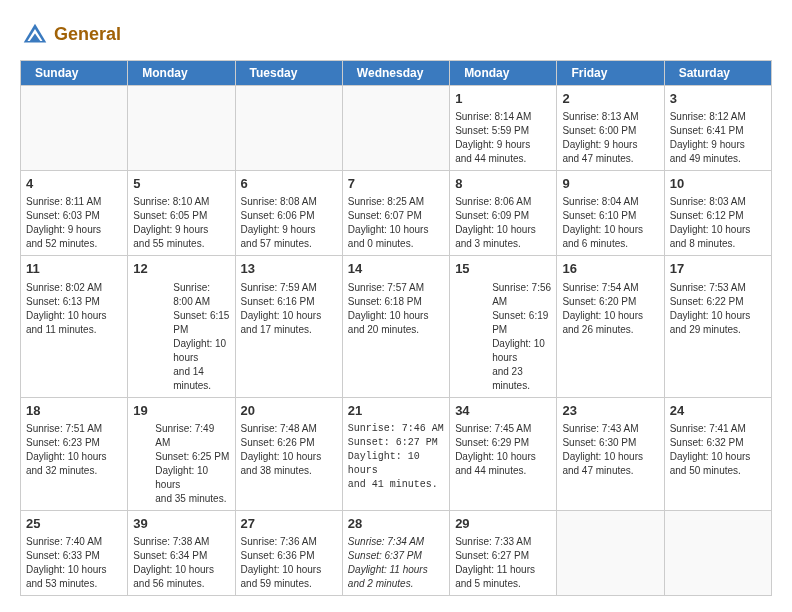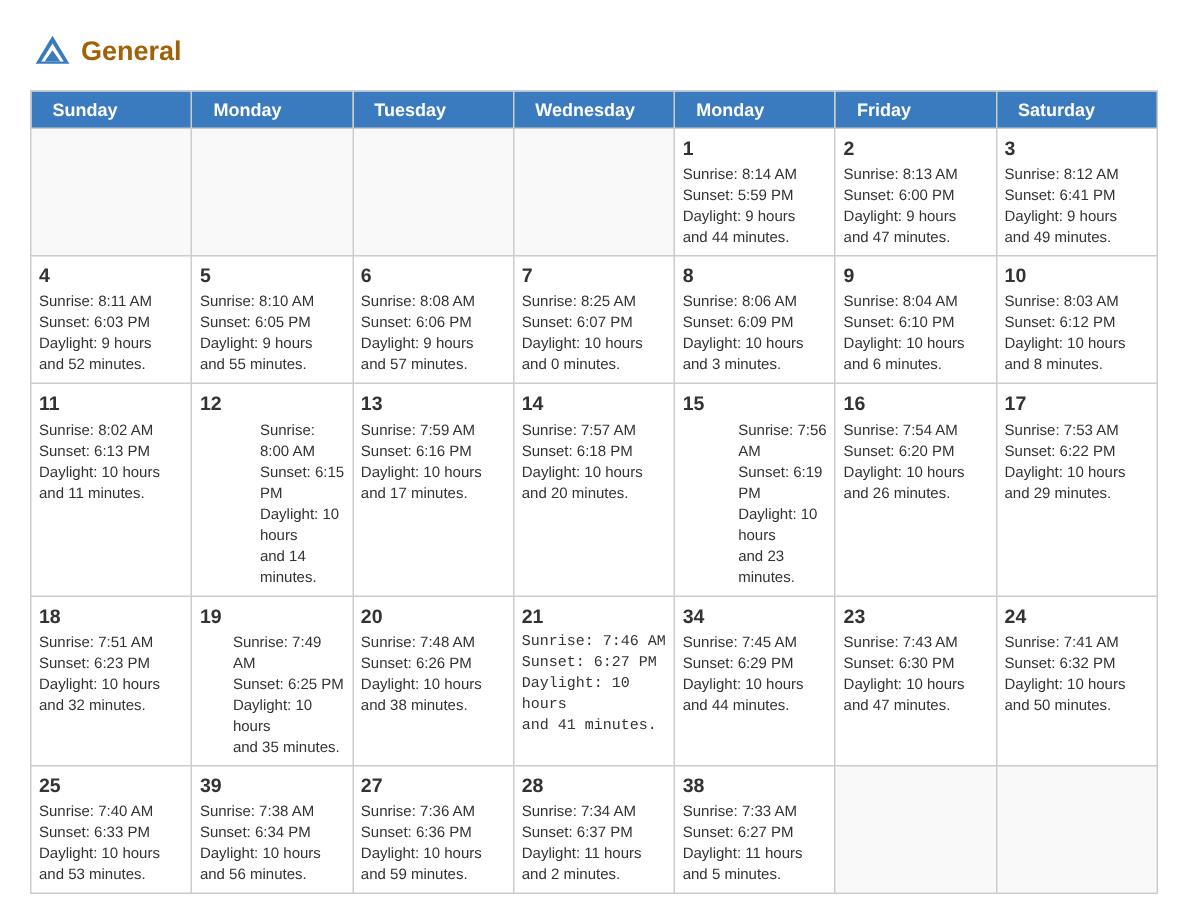--- a/index.html
+++ b/index.html
@@ -307,27 +307,27 @@
         </td>
         <td>
           <span class="day-number">27</span>
           <div class="day-info" style="white-space: pre-line;">Sunrise: 7:36 AM
 Sunset: 6:36 PM
 Daylight: 10 hours
 and 59 minutes.</div>
         </td>
         <td>
           <span class="day-number">28</span>
-          <div class="day-info" style="white-space: pre-line;">Sunrise: 7:34 AM
+          <div class="day-info" style="white-space: pre-line; font-style: italic;">Sunrise: 7:34 AM
 Sunset: 6:37 PM
 Daylight: 11 hours
 and 2 minutes.</div>
         </td>
         <td>
-          <span class="day-number">38</span>
+          <span class="day-number">29</span>
           <div class="day-info" style="white-space: pre-line;">Sunrise: 7:33 AM
 Sunset: 6:27 PM
 Daylight: 11 hours
 and 5 minutes.</div>
         </td>
         <td class="empty"></td>
         <td class="empty"></td>
       </tr>
     </tbody>
 </table>

